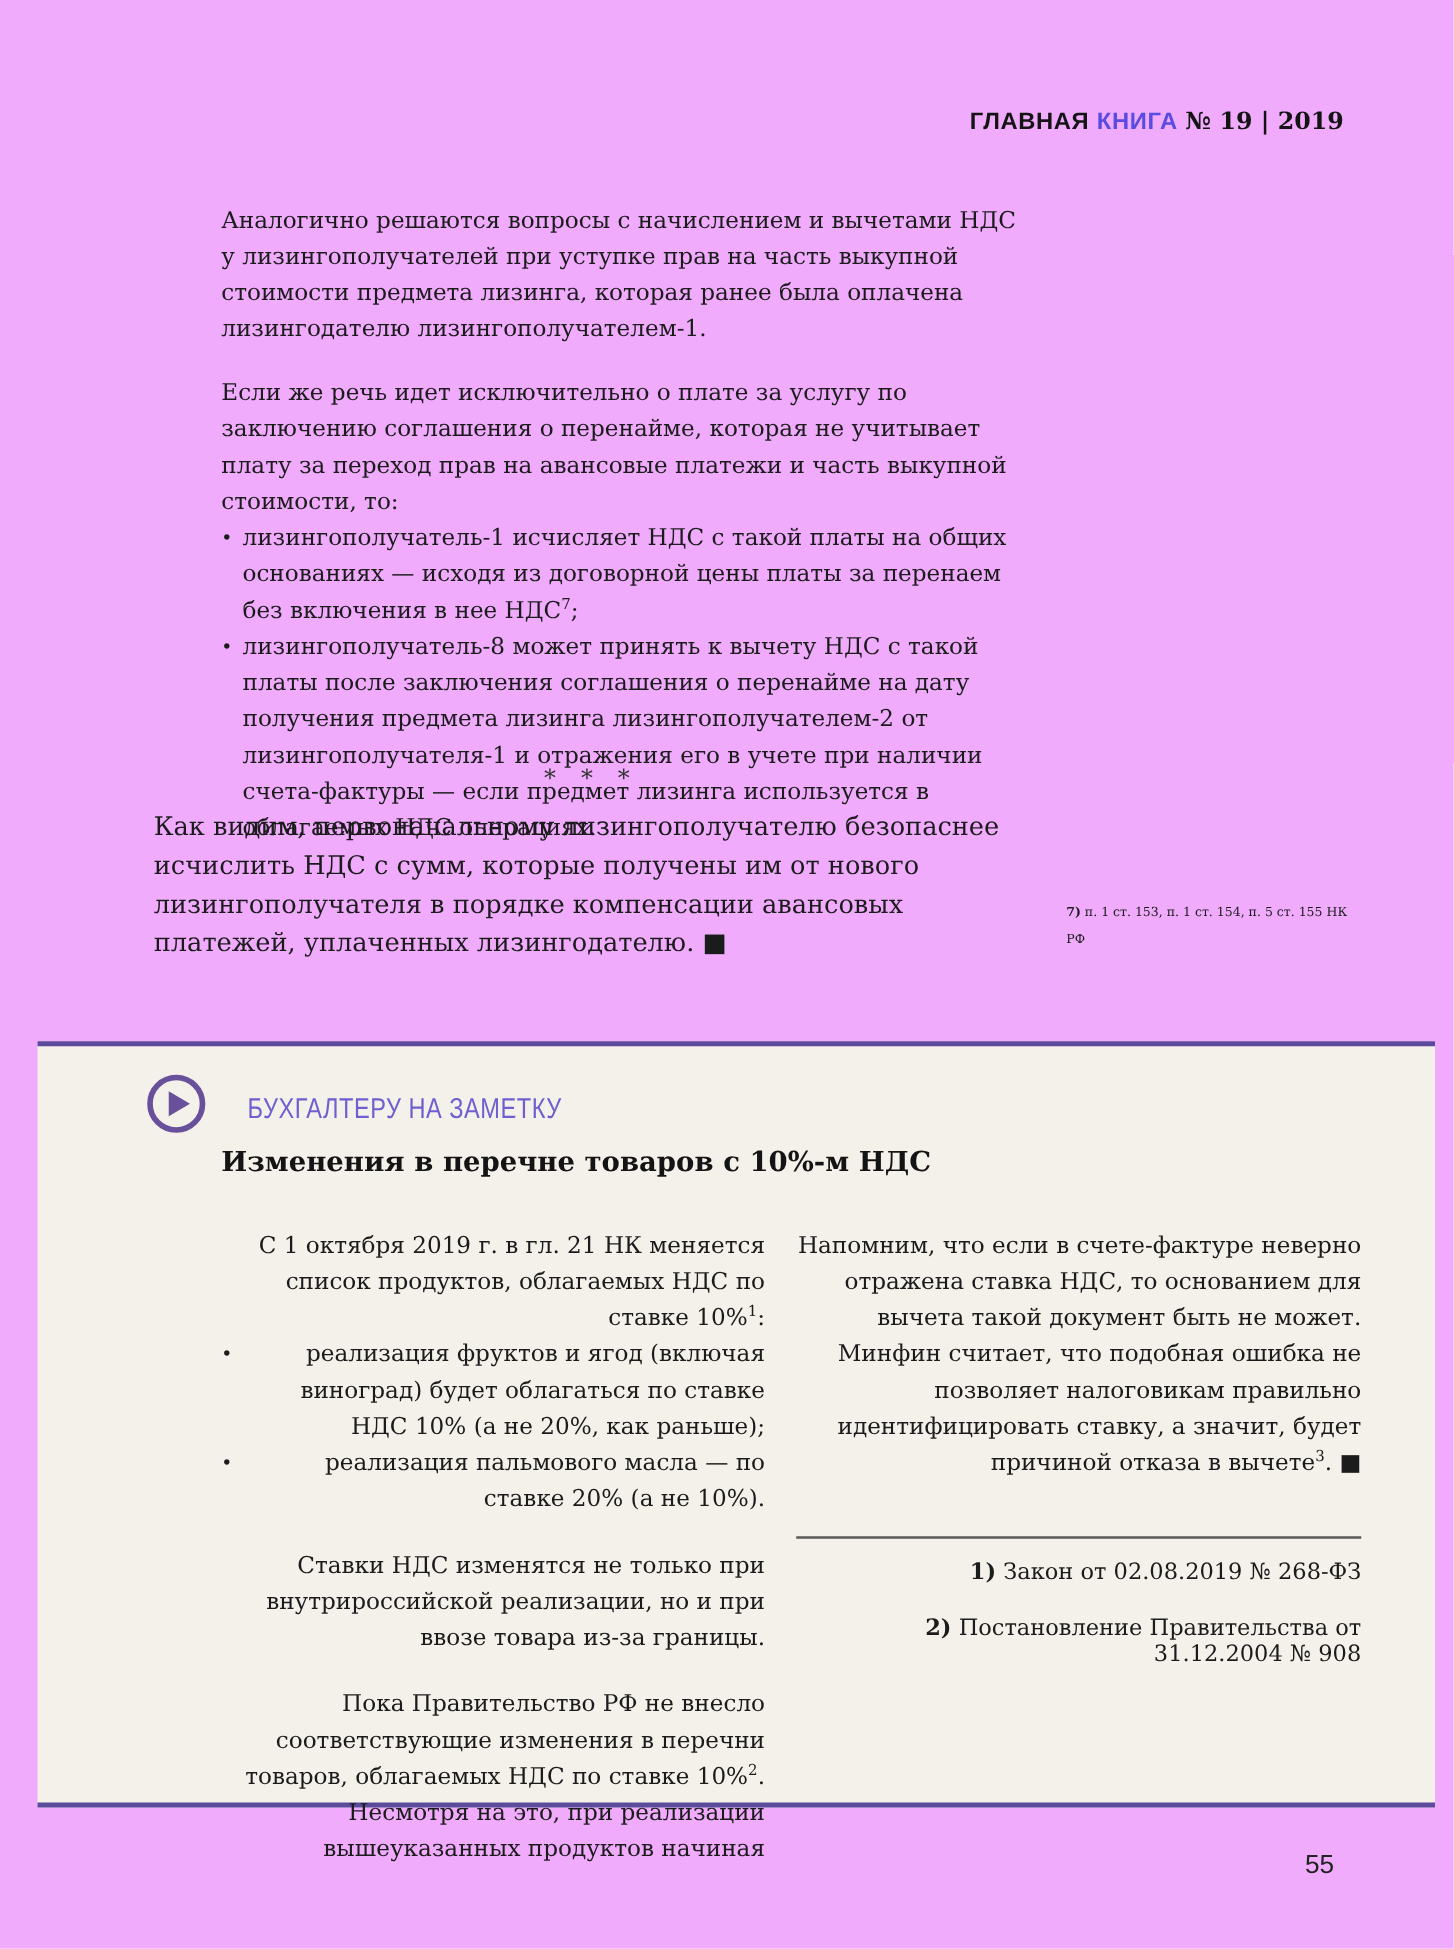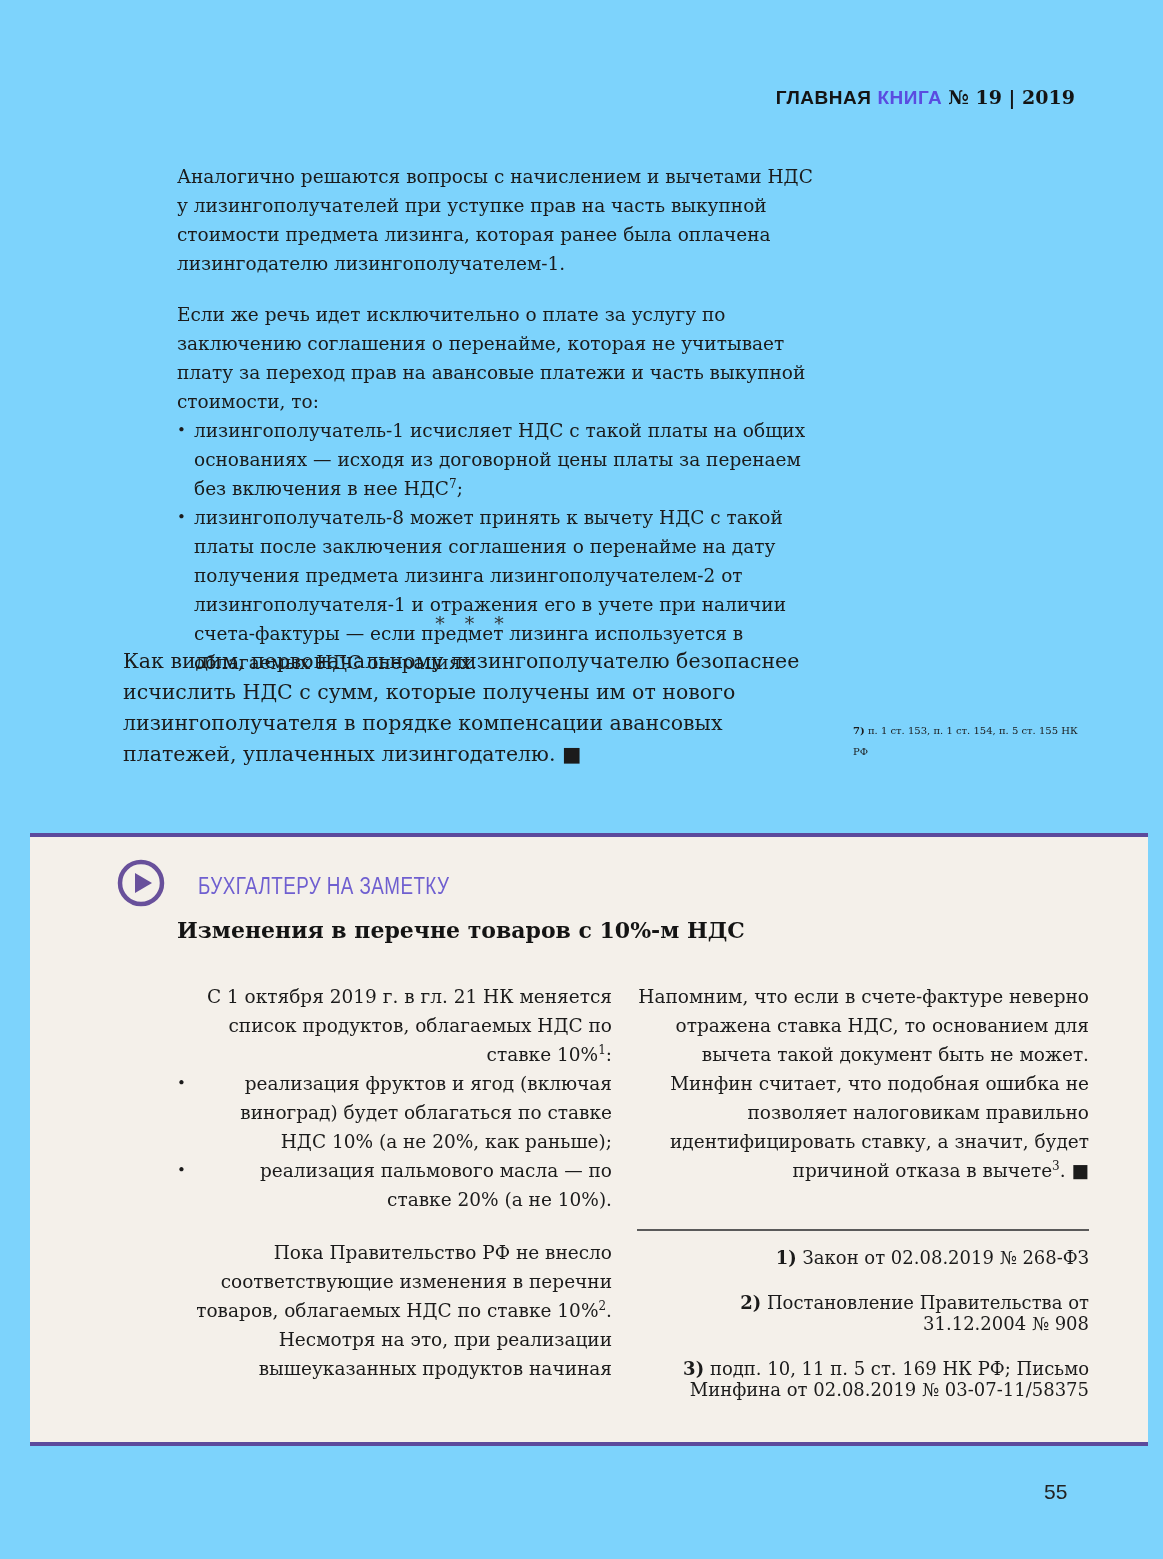--- a/index.html
+++ b/index.html
@@ -1,17 +1,17 @@
 <!DOCTYPE html>
 <html><head>
 <meta charset="utf-8">
 <style>
   html,body { margin:0; padding:0; background:#ffffff; }
   .page {
-    position:relative; width:1163px; height:1559px; background:#7dd3fc;
+    position:relative; width:1163px; height:1559px; background:#f0abfc;
     font-family:"DejaVu Serif", serif; color:#1b1b1b; overflow:hidden;
   }
   
   .header {
     position:absolute; top:86px; right:88px; white-space:nowrap;
     font-size:19px; line-height:22px;
   }
   .brand-bold {
     font-family:"Liberation Sans", sans-serif; font-weight:bold;
     color:#141414; letter-spacing:0.5px;
@@ -122,37 +122,35 @@
     <div class="box-title">Изменения в перечне товаров с 10%-м НДС</div>
 
     <div class="col col-left">
       <p style="margin-bottom:0">
         <span>С 1 октября 2019 г. в гл. 21 НК меняется список продуктов, облагаемых НДС по ставке 10%</span><sup>1</sup><span>:</span>
       </p>
       <ul class="plain-list">
         <li><span>реализация фруктов и ягод (включая виноград) будет облагаться по ставке НДС 10% (а не 20%, как раньше);</span></li>
         <li><span>реализация пальмового масла — по ставке 20% (а не 10%).</span></li>
       </ul>
+      <p>Ставки НДС изменятся не только при внутрироссийской реализации, но и при ввозе товара из-за границы.</p>
       <p>
         <span>Пока Правительство РФ не внесло соответствующие изменения в перечни товаров, облагаемых НДС по ставке 10%</span><sup>2</sup><span>. Несмотря на это, при реализации вышеуказанных продуктов начиная</span>
       </p>
     </div>
 
     <div class="col col-right">
       <p>
         <span>Напомним, что если в счете-фактуре неверно отражена ставка НДС, то основанием для вычета такой документ быть не может. Минфин считает, что подобная ошибка не позволяет налоговикам правильно идентифицировать ставку, а значит, будет причиной отказа в вычете</span><sup>3</sup><span>. ■</span>
       </p>
       <hr class="fn-rule">
       <p class="footnote">
         <b>1)</b><span> Закон от 02.08.2019 № 268-ФЗ</span>
       </p>
       <p class="footnote">
         <b>2)</b><span> Постановление Правительства от 31.12.2004 № 908</span>
       </p>
-      <p class="footnote">
-        <b>3)</b><span> подп. 10, 11 п. 5 ст. 169 НК РФ; Письмо Минфина от 02.08.2019 № 03-07-11/58375</span>
-      </p>
     </div>
   </div>
 
   <div class="page-number">55</div>
 
 </div>
 
 </body></html>

